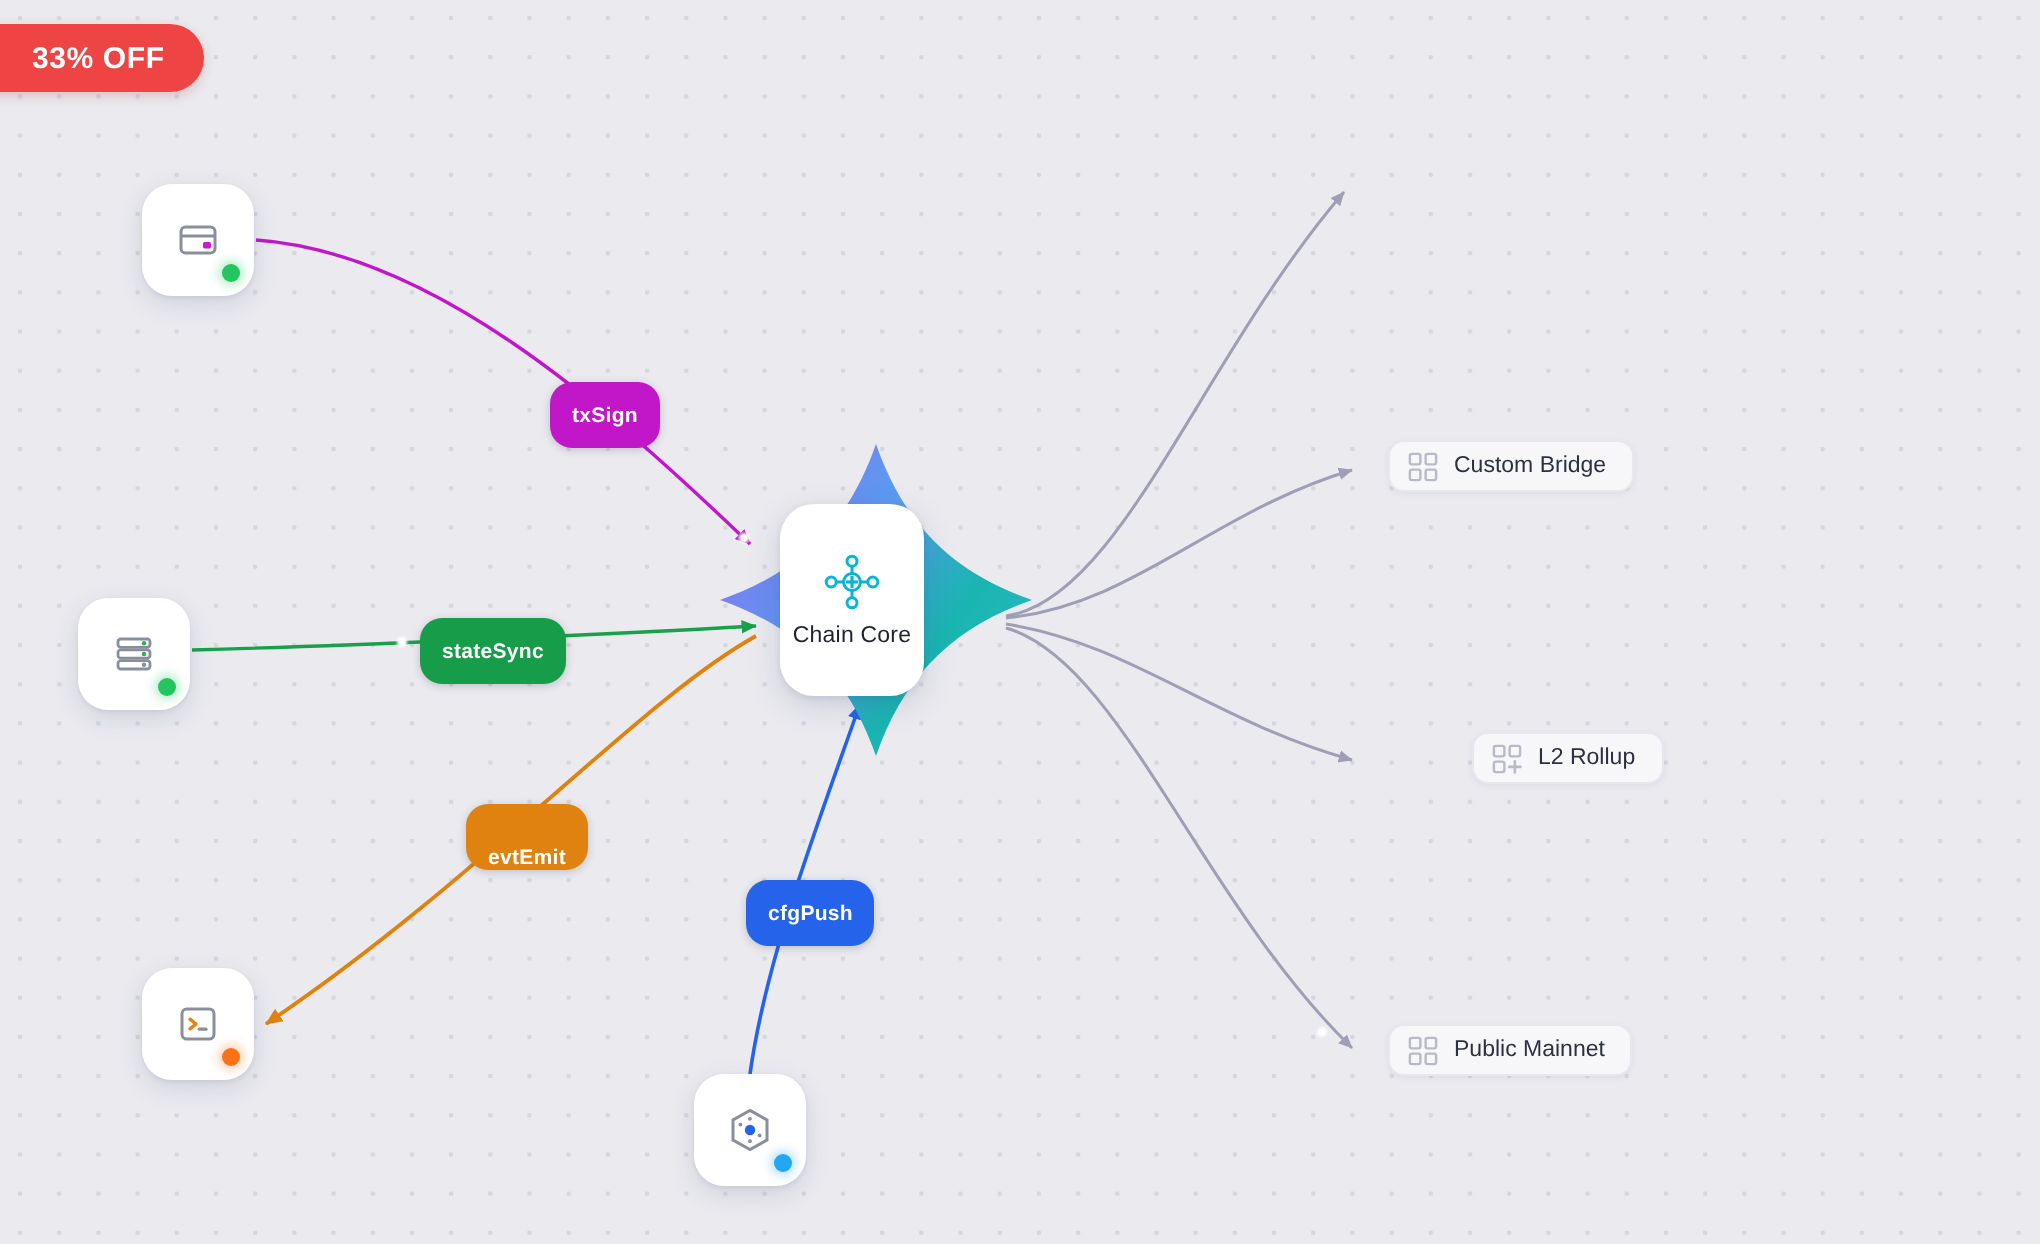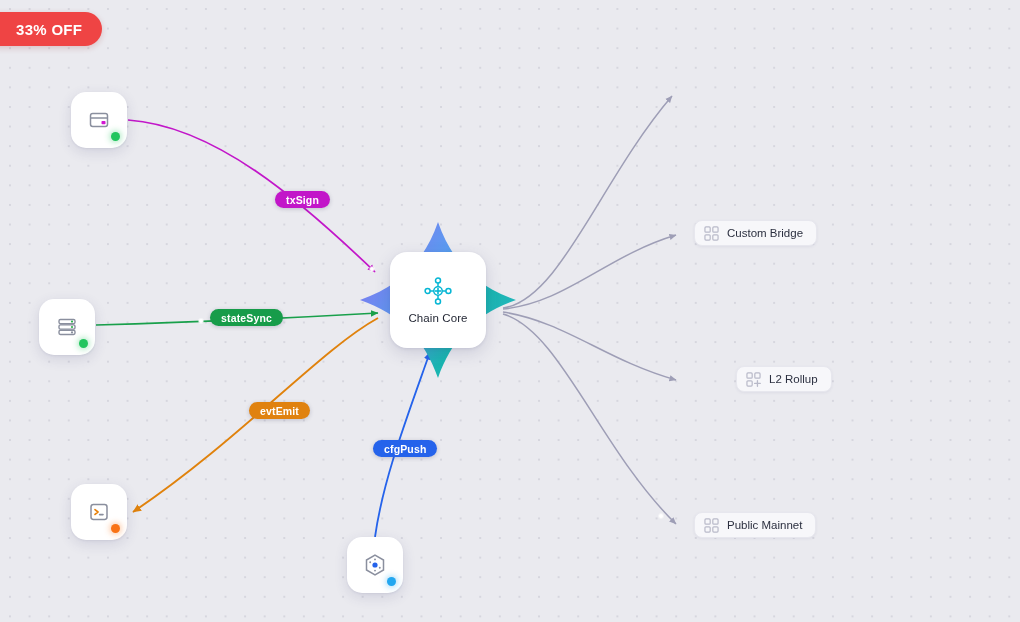--- a/index.html
+++ b/index.html
@@ -63,21 +63,21 @@
     position: absolute;
     left: -48px;
     top: -48px;
     width: 192px;
     height: 192px;
     pointer-events: none;
   }
   #hub-card {
     position: absolute;
     left: 0; top: 0;
-    width: 96px;
+    width: 72px;
     height: 96px;
     border-radius: 17px;
     background: #ffffff;
     box-shadow: 0 5px 16px rgba(60,60,110,.17), 0 1px 3px rgba(60,60,110,.10);
     display: flex;
     flex-direction: column;
     align-items: center;
     justify-content: center;
     gap: 7px;
   }
@@ -127,21 +127,21 @@
   .pill-label {
     font-size: 11.5px;
     color: #2c3040;
     white-space: nowrap;
   }
   .grid-icon { flex: 0 0 auto; }
 
   
   .edge-label {
     position: absolute;
-    height: 17px;
+    height: 33px;
     padding: 0 11px;
     border-radius: 11px;
     display: flex;
     align-items: center;
     justify-content: center;
     color: #ffffff;
     font-size: 10.5px;
     font-weight: bold;
     letter-spacing: .15px;
     white-space: nowrap;
@@ -312,20 +312,20 @@
     </svg>
     <span class="pill-label">Public Mainnet</span>
   </div>
 
   <div class="edge-label" style="left:275px; top:191px; background:#c216c9;">
     <span>txSign</span>
   </div>
   <div class="edge-label" style="left:210px; top:309px; background:#179c4a;">
     <span>stateSync</span>
   </div>
-  <div class="edge-label" style="left:249px; top:402px; background:#e08210;">
+  <div class="edge-label" style="left:233px; top:402px; background:#e08210;align-items:flex-end;">
     <span>evtEmit</span>
   </div>
   <div class="edge-label" style="left:373px; top:440px; background:#2563eb;">
     <span>cfgPush</span>
   </div>
 
 </div>
 
 </body></html>

